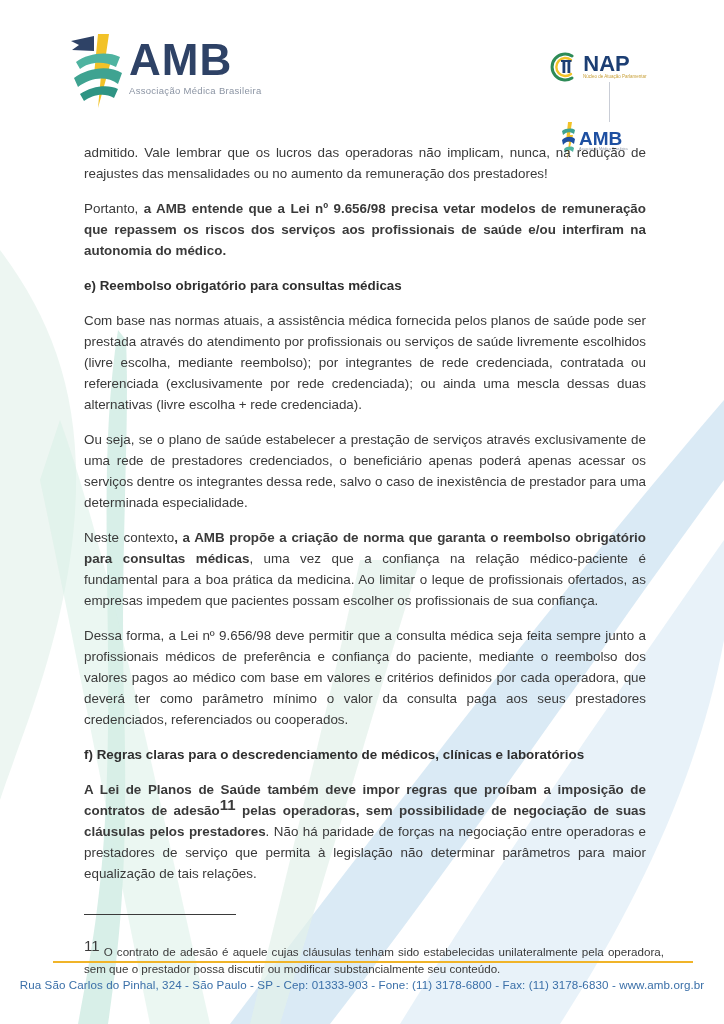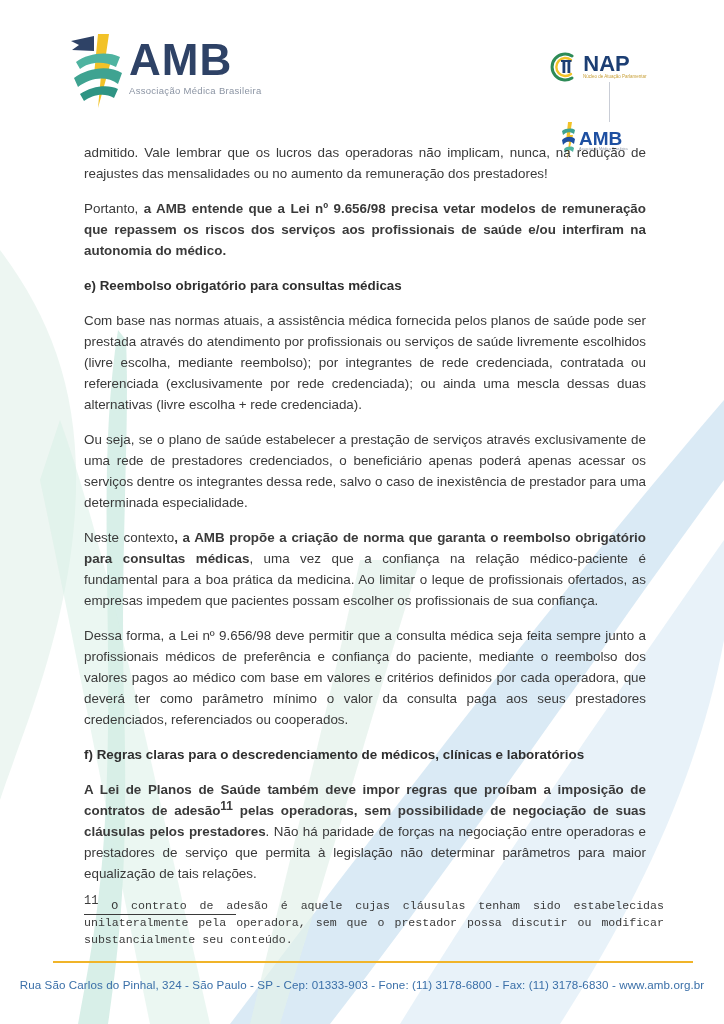--- a/index.html
+++ b/index.html
@@ -33,27 +33,27 @@
   .smalllogo .tag { font-size:6px; color:#8b94a3; transform:scale(0.62); transform-origin:left top; white-space:nowrap; }
 
   
   .doc {
     position:absolute; top:142px; left:84px; width:578px;
     font-size:13.4px; line-height:21px; color:#3a3a3a; text-align:justify;
   }
   .doc p.blk { margin:0 16px 14px 0; }
   .doc p.heading { text-align:left; font-weight:700; color:#2f2f2f; }
   .doc .b { font-weight:700; }
-  .doc sup, .footnote sup { font-size:12px; line-height:0; vertical-align:super; }
+  .doc sup, .footnote sup { font-size:15px; line-height:0; vertical-align:super; }
 
   
   .footnote-rule { position:absolute; left:84px; top:914px; width:152px; border-top:1.6px solid #3a3a3a; }
   .footnote {
-    position:absolute; left:84px; top:897px; width:580px;
-    font-size:11.6px; line-height:17px; color:#3a3a3a; text-align:justify;font-family:Liberation Mono, monospace;
+    position:absolute; left:84px; top:943px; width:580px;
+    font-size:11.6px; line-height:17px; color:#3a3a3a; text-align:justify;
   }
 
   
   .footer-line { position:absolute; left:53px; top:961px; width:640px; height:2px; background:#f0b429; }
   .footer {
     position:absolute; left:0; right:0; top:978px; text-align:center;
     font-size:11.6px; color:#3a6fa8; letter-spacing:0.1px;
   }
   .footer .site { font-weight:400; }
 </style>

